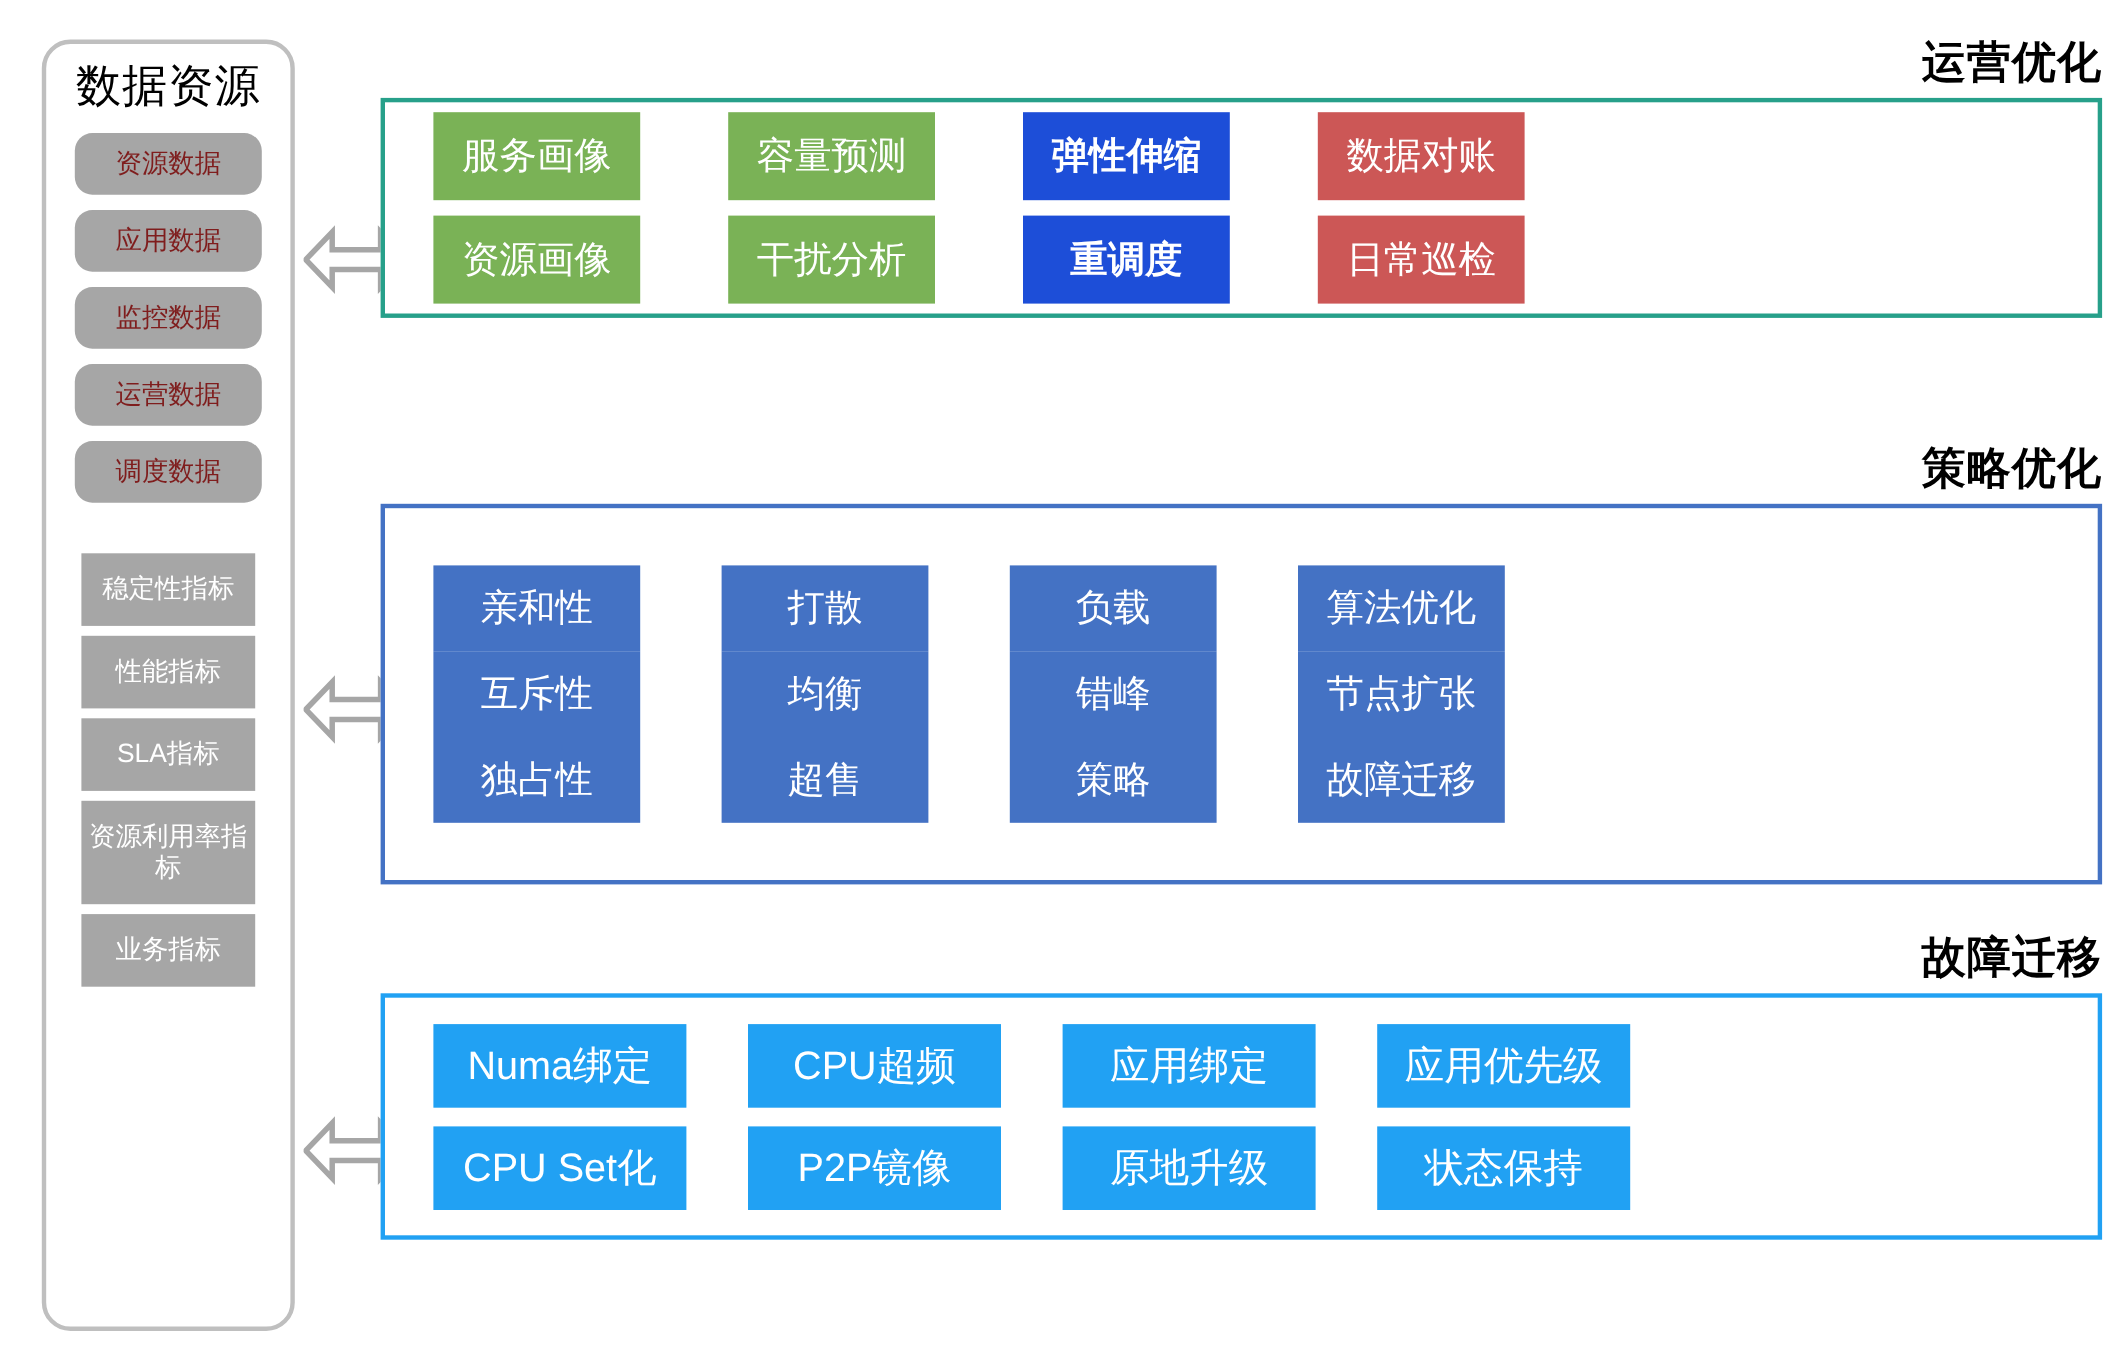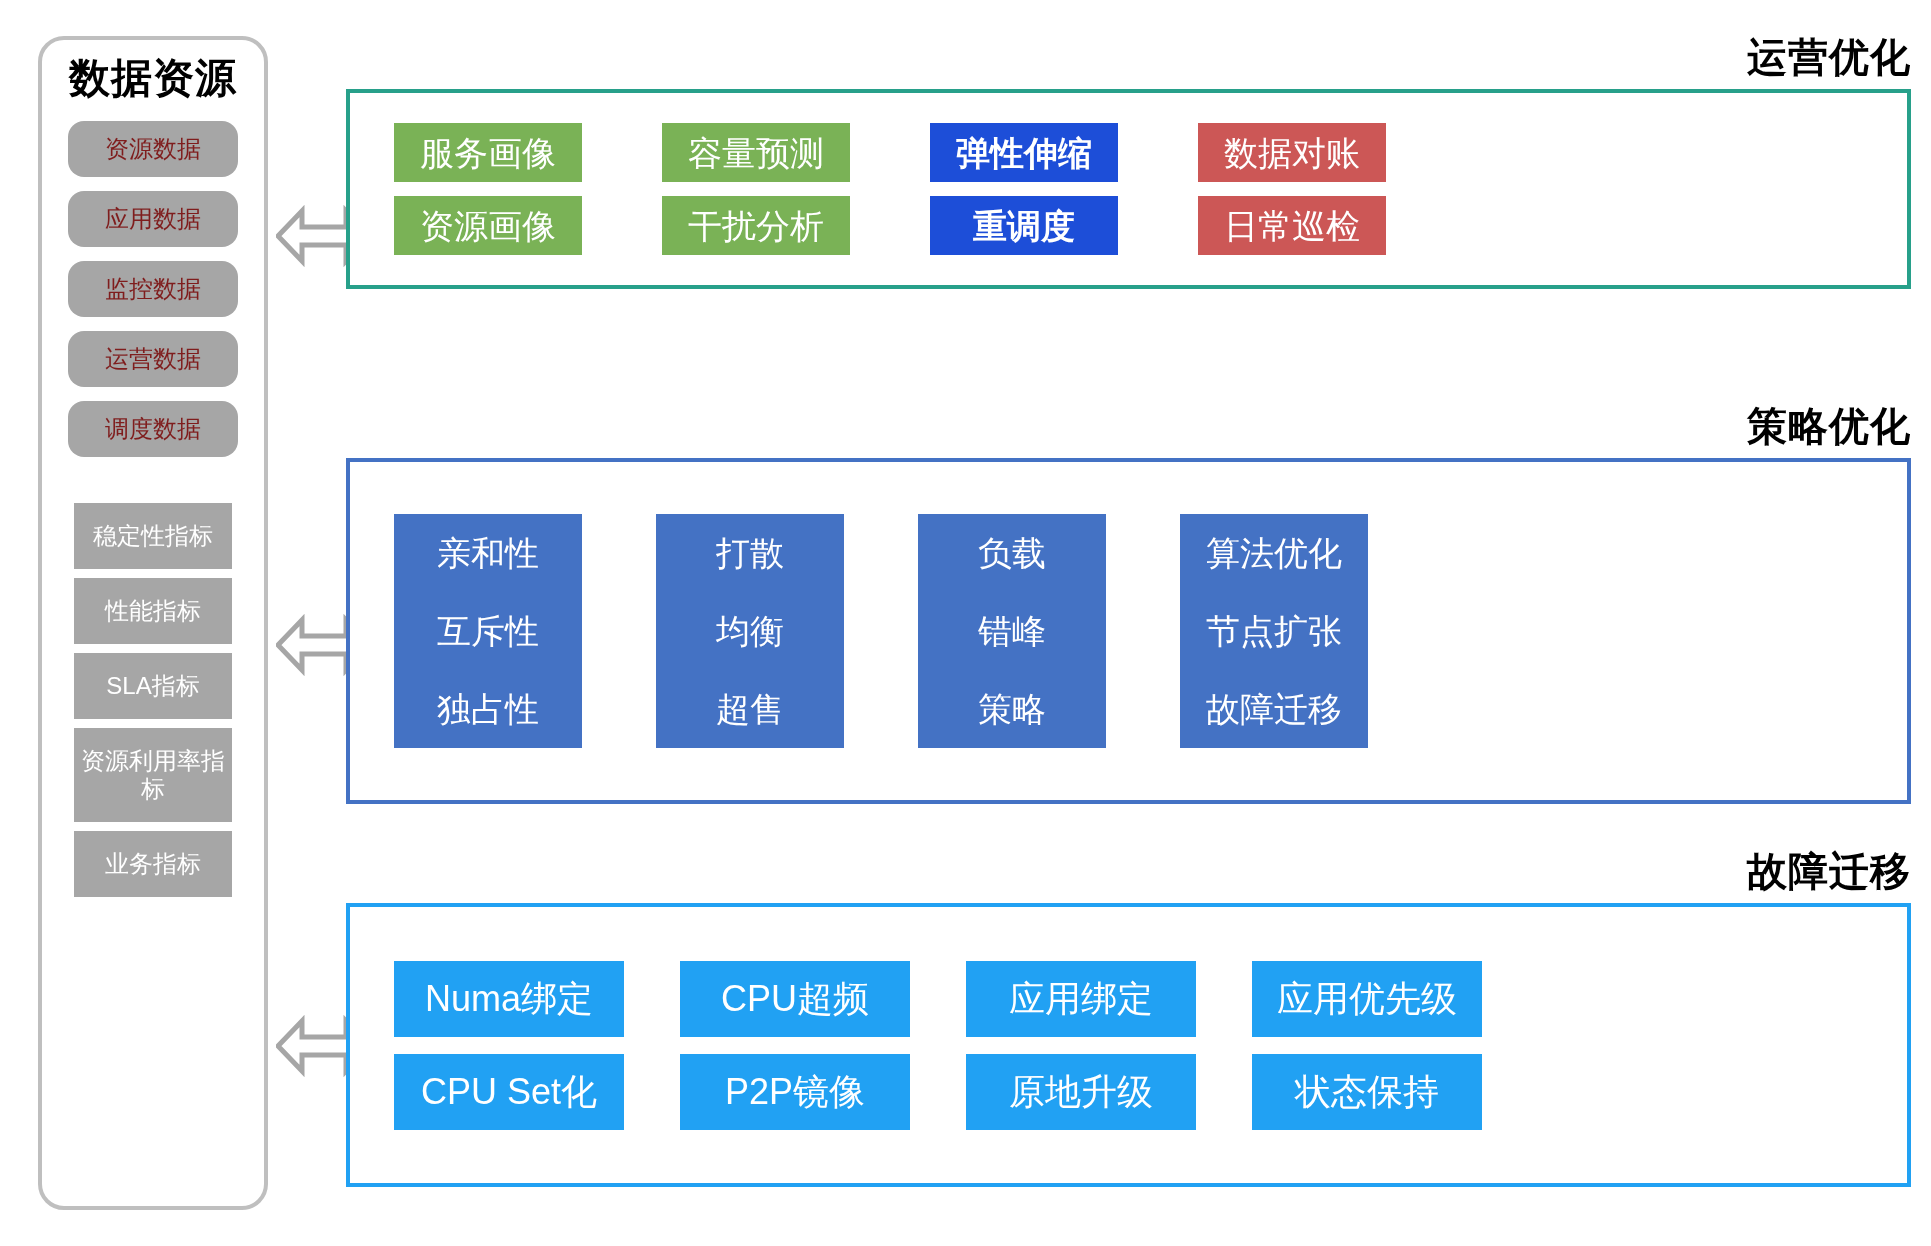--- a/index.html
+++ b/index.html
@@ -30,21 +30,21 @@
     border-radius: 26px;
     background: #ffffff;
     display: flex;
     flex-direction: column;
     align-items: center;
     padding-top: 16px;
   }
 
   .sidebar-title {
     font-size: 41px;
-    font-weight: bold;
+    font-weight: normal;
     color: #000000;
     letter-spacing: 1px;
     margin-bottom: 20px;
     line-height: 1.1;
   }
 
   .pill-group {
     display: flex;
     flex-direction: column;
     align-items: center;
@@ -148,31 +148,31 @@
   .c-green  { background: #7ab256; }
   .c-amber  { background: #1d4ed8; font-weight: bold; }
   .c-red    { background: #cc5756; }
   .c-blue   { background: #4472c4; }
   .c-lblue  { background: #21a1f3; }
 
   
   #sec1 { left: 346px; top: 36px; width: 1565px; }
   #sec1 .section-box { border-color: #27a08a; height: 200px; padding-left: 44px; }
   #sec1 .col { gap: 14px; }
-  #sec1 .cell { width: 188px; height: 59px; }
+  #sec1 .cell { width: 188px; height: 80px; }
 
   
   #sec2 { left: 346px; top: 405px; width: 1565px; }
   #sec2 .section-box { border-color: #4472c4; height: 346px; padding-left: 44px; }
   #sec2 .col { }
   #sec2 .cell { width: 188px; height: 78px; }
 
   
   #sec3 { left: 346px; top: 850px; width: 1565px; }
-  #sec3 .section-box { border-color: #21a1f3; height: 284px; padding-left: 44px; }
+  #sec3 .section-box { border-color: #21a1f3; height: 224px; padding-left: 44px; }
   #sec3 .col { gap: 17px; }
   #sec3 .cell { width: 230px; height: 76px; font-size: 36px; }
 
   .colgap-1 { width: 80px; }
   .colgap-2 { width: 74px; }
   .colgap-3 { width: 56px; }
 </style>
 </head>
 <body>
 

